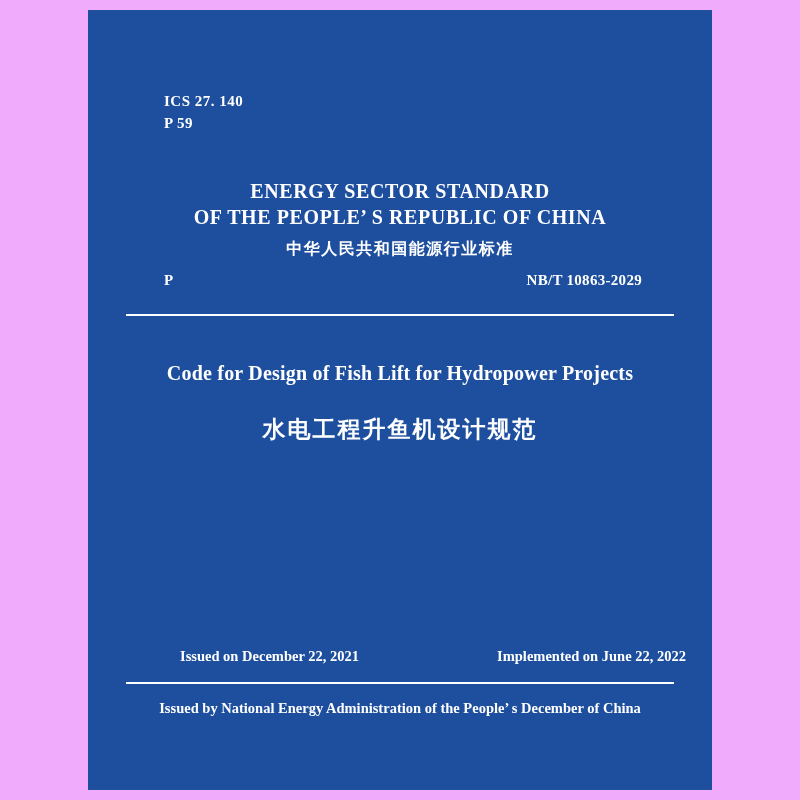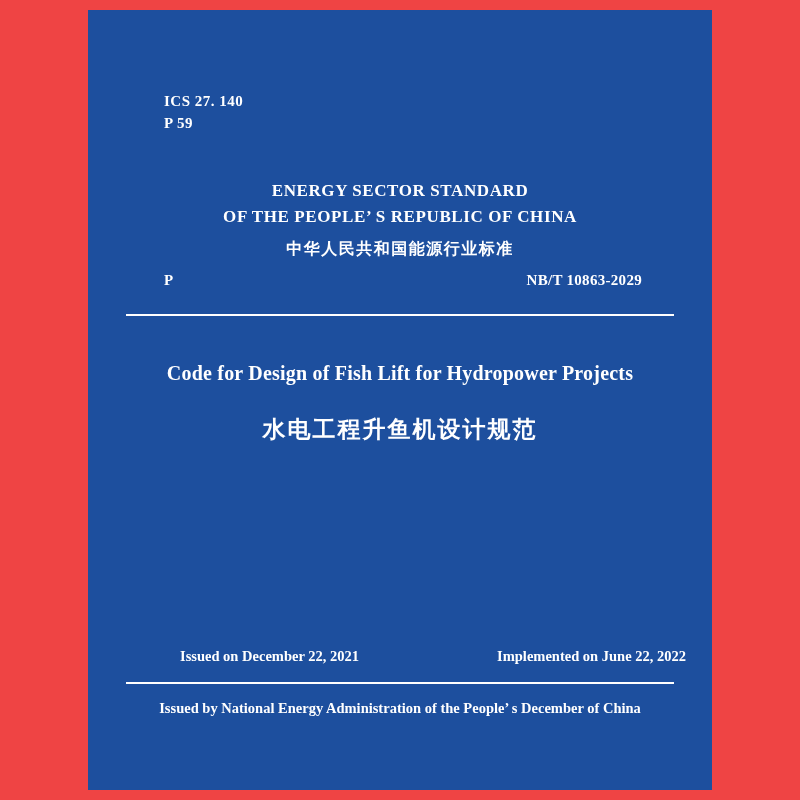--- a/index.html
+++ b/index.html
@@ -9,21 +9,21 @@
   }
   body {
     width: 800px;
     height: 800px;
     font-family: "Liberation Serif", serif;
   }
   .page {
     position: relative;
     width: 800px;
     height: 800px;
-    background: #ef4444;
+    background: #f0abfc;
     overflow: hidden;
   }
   .cover {
     position: absolute;
     left: 88px;
     top: 10px;
     width: 624px;
     height: 780px;
     background: #1d4f9e;
     color: #ffffff;
@@ -61,21 +61,21 @@
   .std-block {
     position: absolute;
     left: 0;
     top: 168px;
     width: 100%;
     text-align: center;
   }
   .std-line1, .std-line2 {
     font-family: "Liberation Serif", serif;
     font-weight: bold;
-    font-size: 17px;
+    font-size: 20px;
     letter-spacing: 0.6px;
     line-height: 26px;
   }
   .std-cn {
     font-family: "DejaVu Sans", sans-serif;
     font-weight: bold;
     font-size: 16px;
     letter-spacing: 1.5px;
     line-height: 30px;
     margin-top: 4px;

